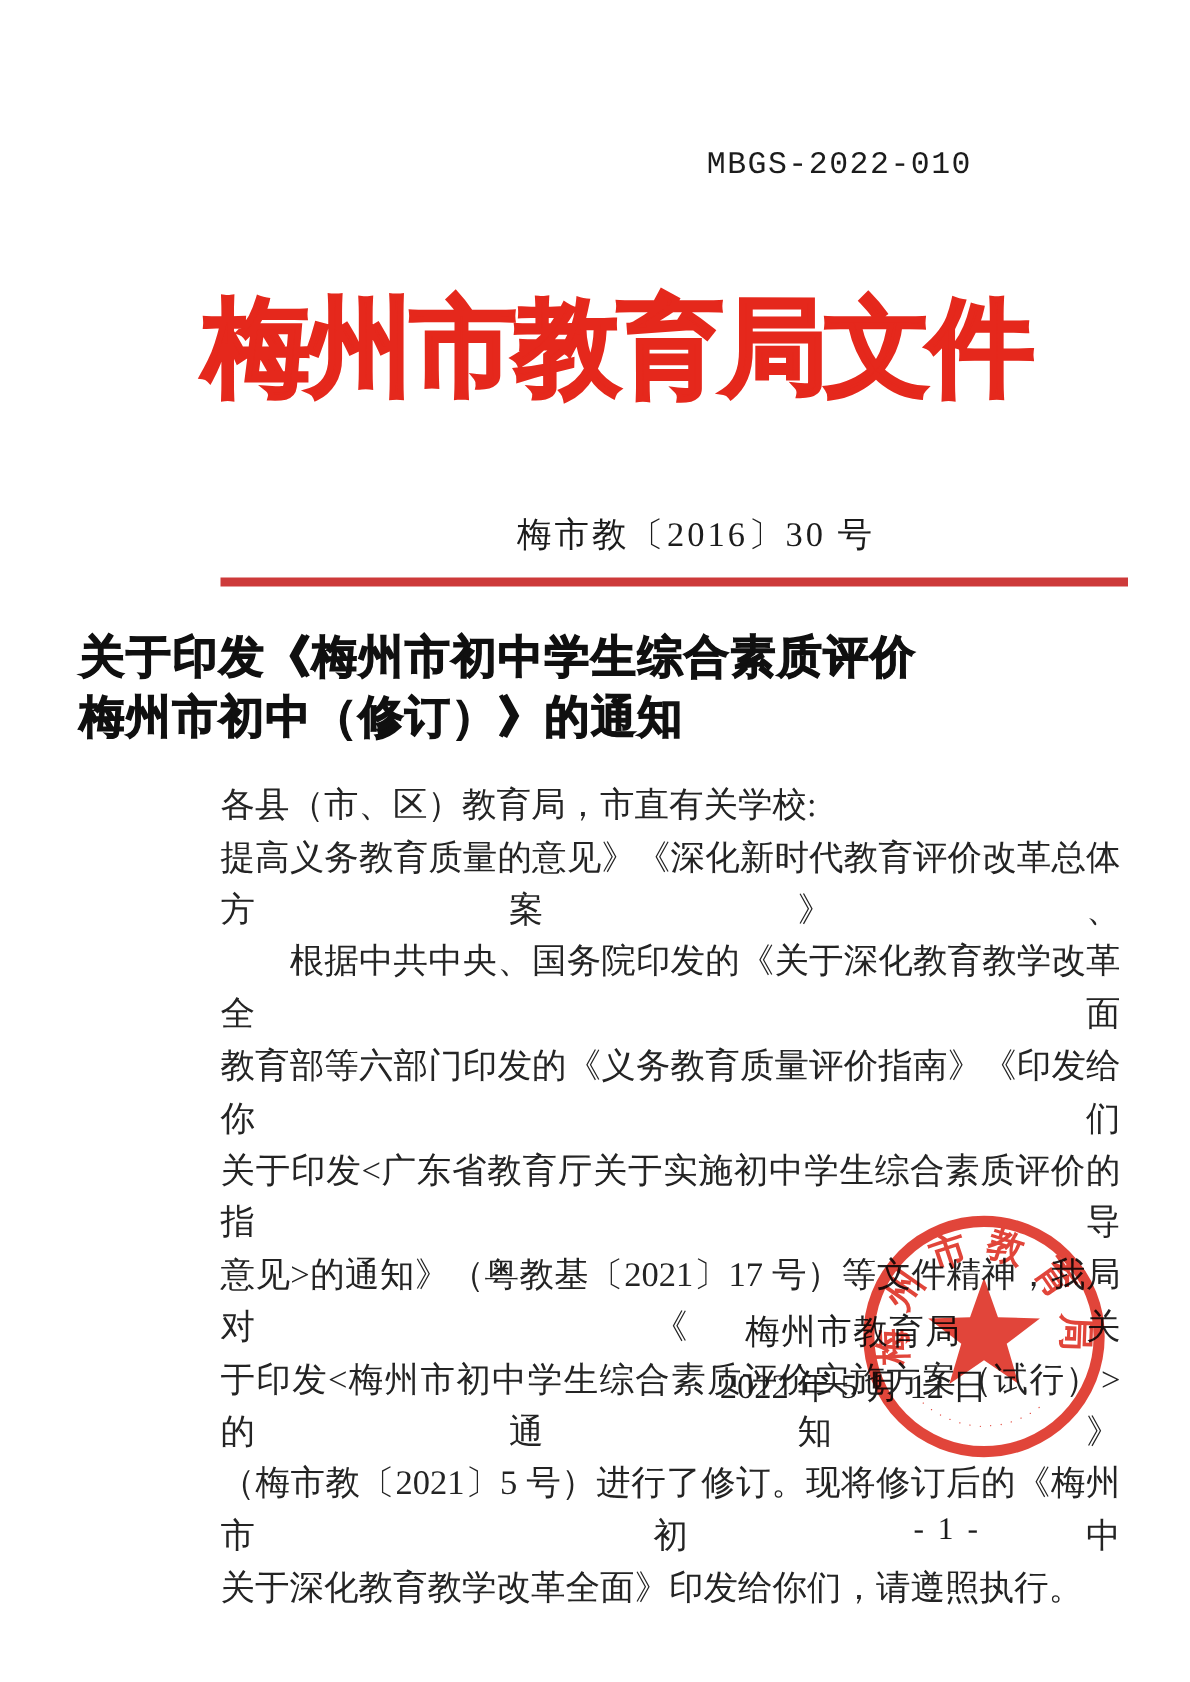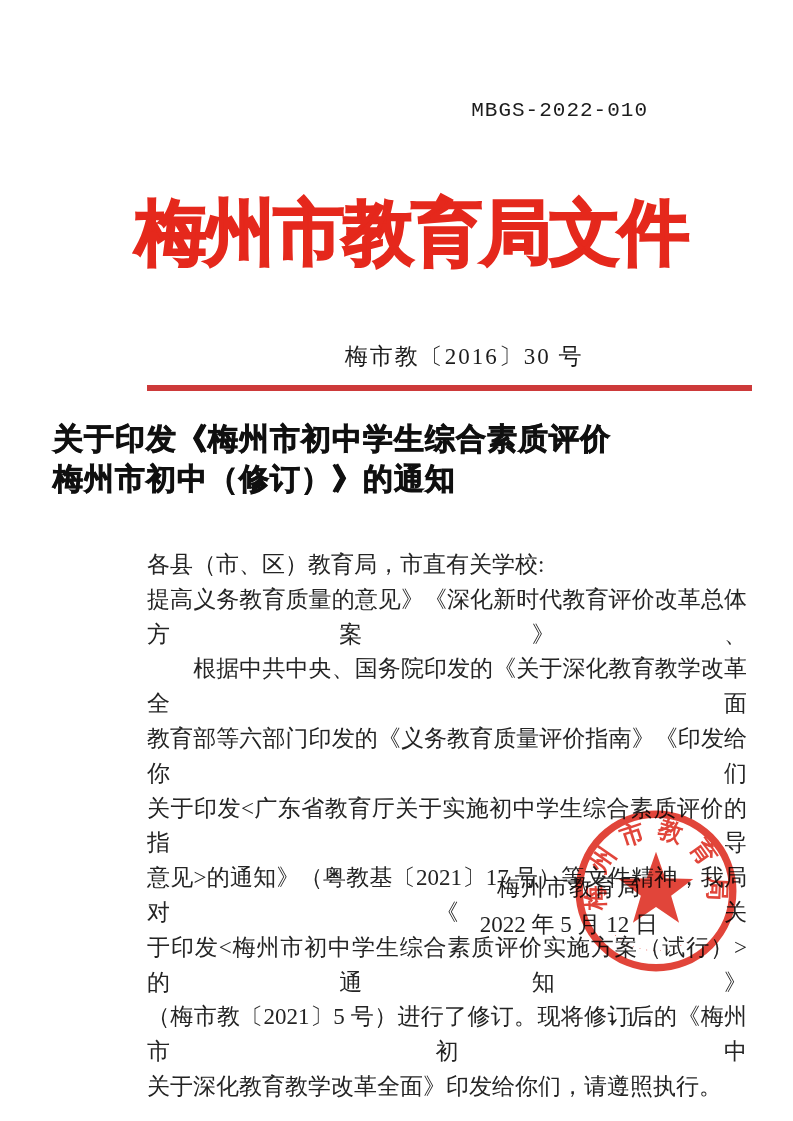--- a/index.html
+++ b/index.html
@@ -35,21 +35,21 @@
     position:absolute;top:385px;left:106px;width:634px;height:6px;
     background:var(--rule-red);
   }
   .doc-title{
     position:absolute;top:419px;left:0;width:100%;
     font-size:30px;line-height:40px;font-weight:700;color:#101010;
     -webkit-text-stroke:0.8px #101010;letter-spacing:1px;margin-left:12px;
   }
   .body-text{
     position:absolute;top:520px;left:106px;width:600px;
-    font-size:23px;line-height:34.8px;color:#242424;margin-top:28px;
+    font-size:23px;line-height:34.8px;color:#242424;
   }
   .line{white-space:nowrap;}
   .line.j{white-space:normal;text-align:justify;text-align-last:justify;}
   .signature{
     position:absolute;top:869px;right:94px;text-align:center;
     font-size:23px;line-height:37px;color:#1e1e1e;white-space:nowrap;
   }
   .sig-org{letter-spacing:1px;}
   .seal{
     position:absolute;left:525px;top:801px;width:180px;height:180px;

